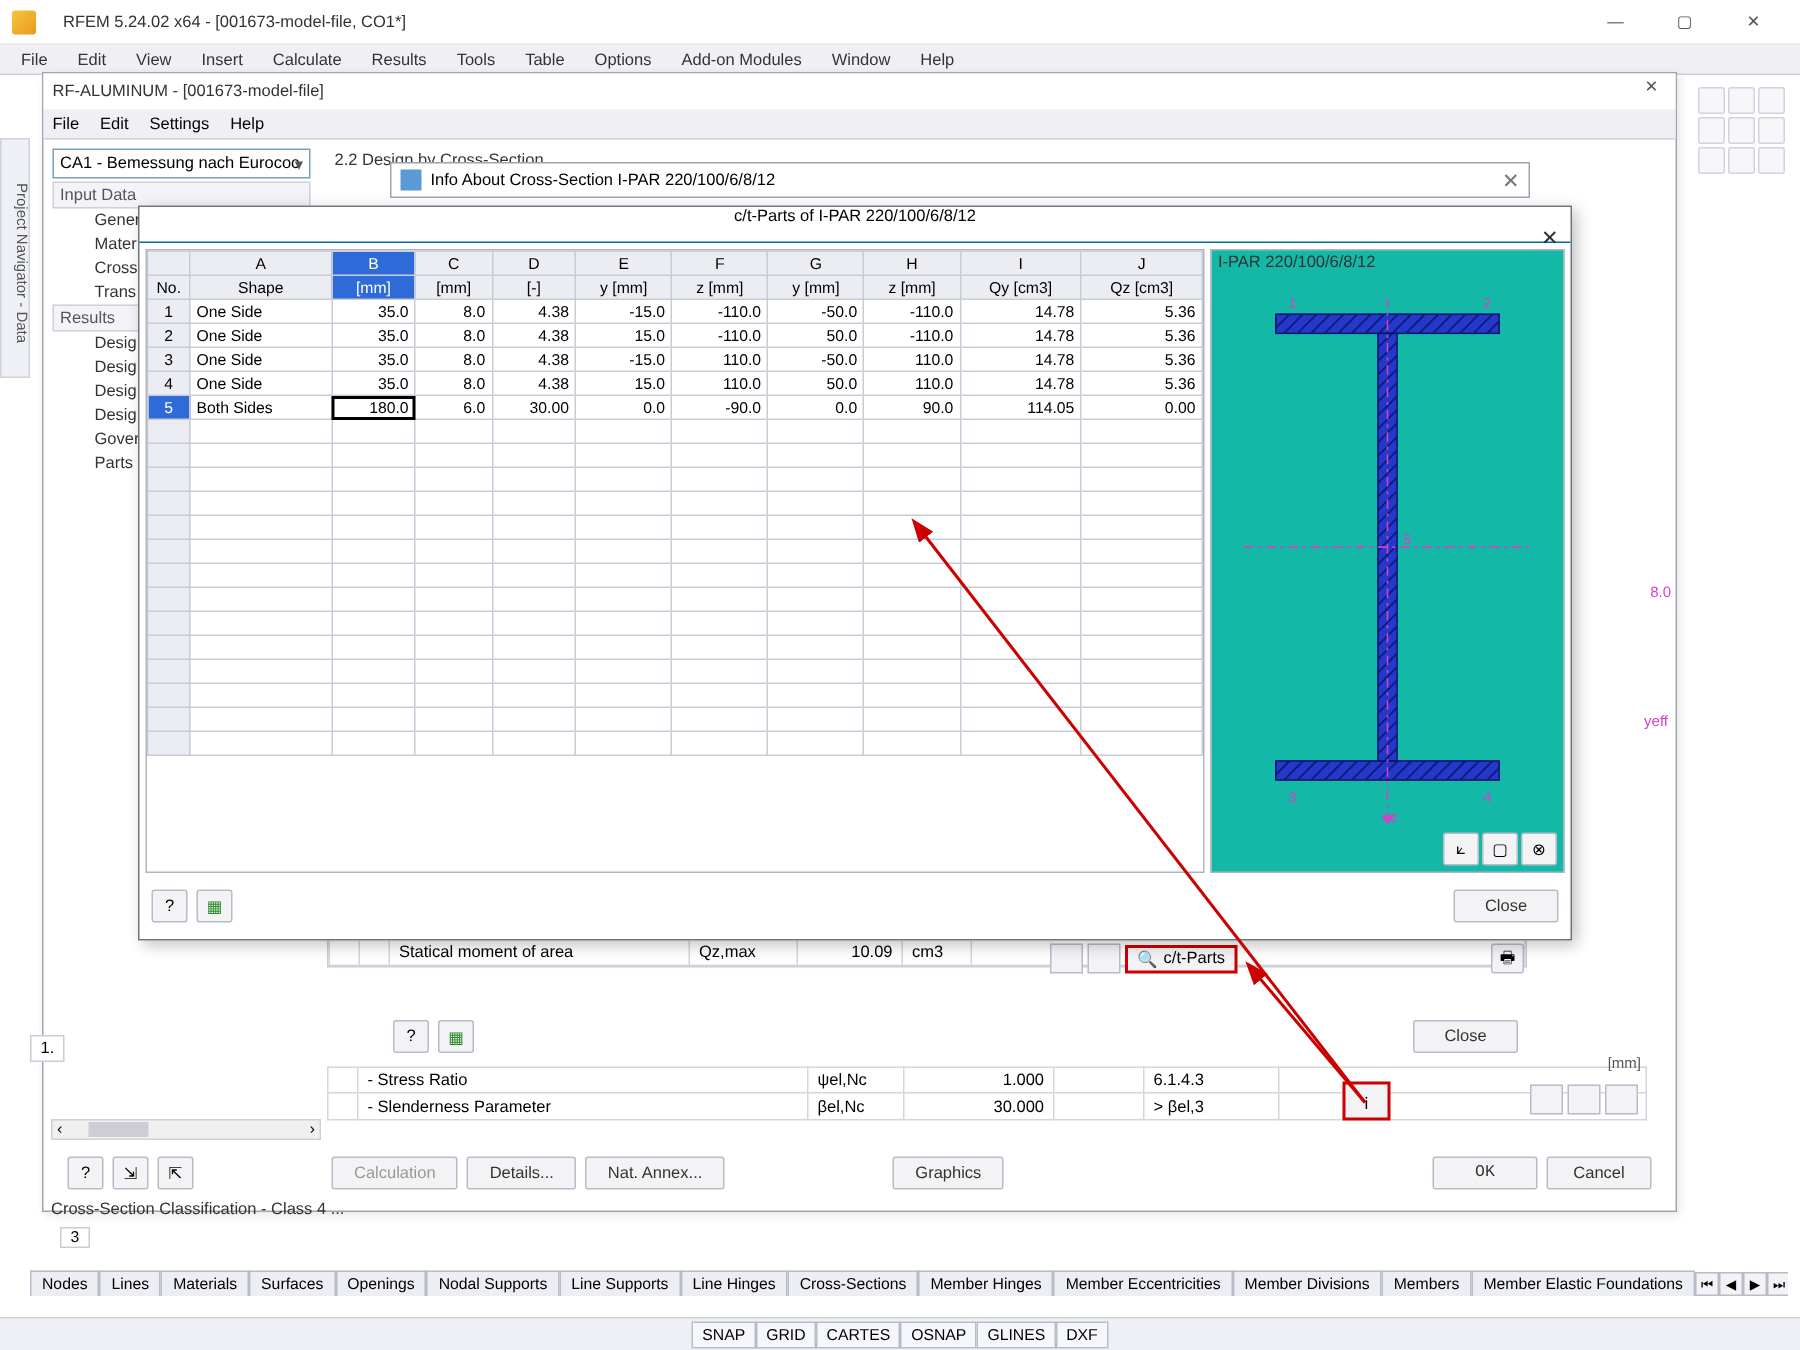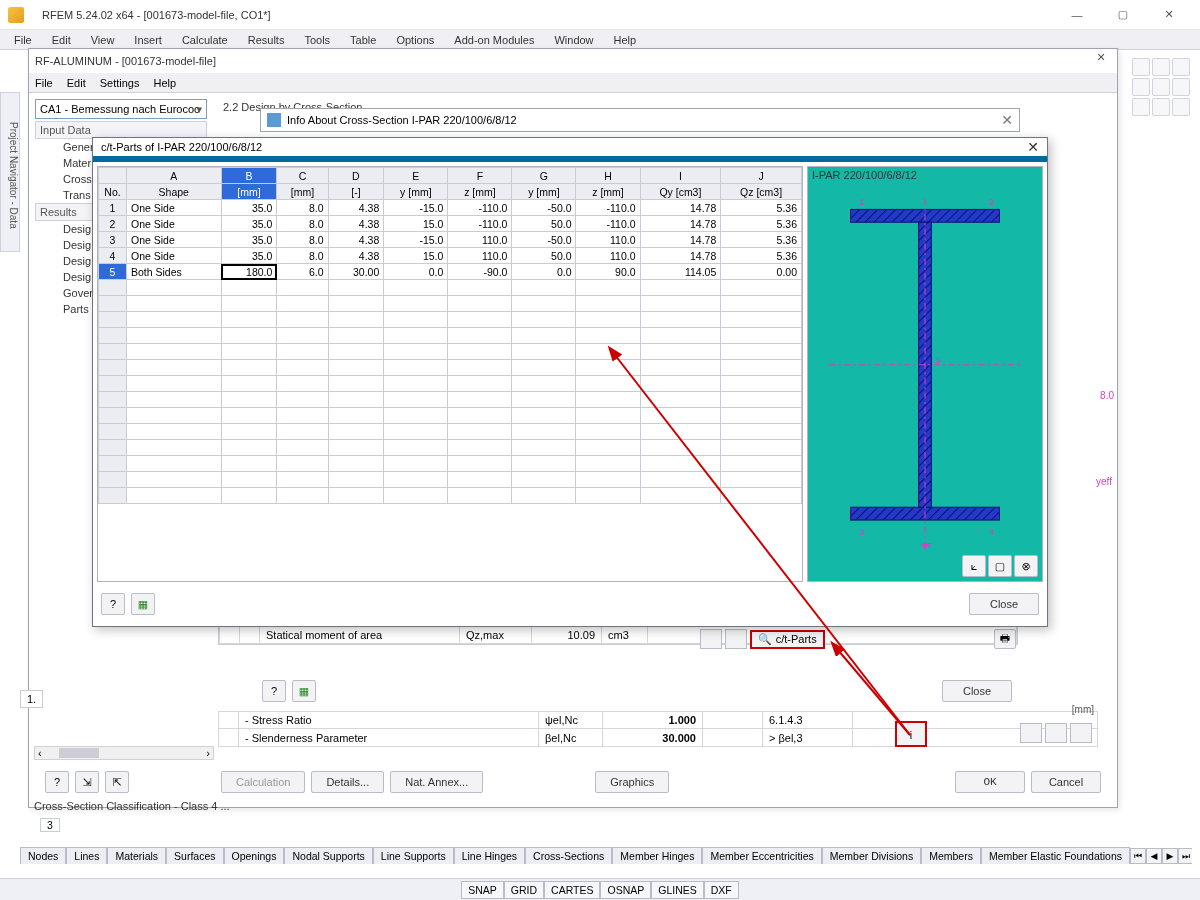--- a/index.html
+++ b/index.html
@@ -47,21 +47,21 @@
 .iconbtn { width: 24px; height: 22px; background: #f3f3f6; border: 1px solid #b8bcc8; border-radius: 2px; cursor: pointer; display: flex; align-items: center; justify-content: center; }
 .spacer { flex: 1; }
 
 
 .info-dlg { position: absolute; left: 260px; top: 108px; width: 760px; height: 24px; background: #fff; border: 1px solid #a0a4b0; display: flex; align-items: center; padding: 0 6px; }
 .info-dlg .ic { width: 14px; height: 14px; background: #5a9bd5; margin-right: 6px; }
 .info-dlg .cl { margin-left: auto; color: #777; cursor: pointer; font-size: 14px; }
 
 
 .ct-dlg { position: absolute; left: 92px; top: 137px; width: 956px; height: 490px; background: #fff; border: 1px solid #707480; box-shadow: 3px 3px 10px rgba(0,0,0,.25); z-index: 50; }
-.ct-dlg .hd { height: 24px; border-bottom: 6px solid #0369a1; display: flex; align-items: center; padding: 0 8px; }
+.ct-dlg .hd { height: 24px; border-bottom: 1px solid #0369a1; display: flex; align-items: center; padding: 0 8px; flex-direction: column; }
 .ct-dlg .hd .cl { margin-left: auto; color: #333; cursor: pointer; font-size: 14px; }
 .ct-dlg .body { display: flex; height: calc(100% - 64px); }
 
 
 .grid-wrap { width: 706px; border: 1px solid #b0b4c0; margin: 4px; position: relative; }
 .grid { border-collapse: collapse; width: 100%; font-size: 10.5px; }
 .grid th, .grid td { border: 1px solid #c8ccd6; padding: 1px 4px; height: 16px; text-align: center; white-space: nowrap; }
 .grid th { background: #ecedf2; font-weight: normal; }
 .grid th.sel { background: #2f6bd8; color: #fff; }
 .grid td.rowhead { background: #ecedf2; text-align: center; width: 28px; }
@@ -90,21 +90,21 @@
 .printer { position: absolute; left: 994px; top: 629px; width: 22px; height: 20px; border: 1px solid #b8bcc8; background: #f3f3f6; }
 
 
 .mid2 { position: absolute; left: 262px; top: 680px; display: flex; gap: 6px; }
 .close2 { position: absolute; left: 942px; top: 680px; }
 
 
 .sr-table { position: absolute; left: 218px; top: 711px; width: 880px; }
 .sr-table table { width: 100%; border-collapse: collapse; font-size: 11px; }
 .sr-table td { border: 1px solid #d4d6de; padding: 2px 6px; }
-.sr-table .rt { text-align: right; font-weight: bold; }
+.sr-table .rt { text-align: right; }
 .info-hi { position: absolute; left: 895px; top: 721px; width: 32px; height: 26px; border: 2.5px solid #c00; display: flex; align-items: center; justify-content: center; background: #f3f3f6; }
 
 .sr-btns { position: absolute; left: 1020px; top: 723px; display: flex; gap: 3px; }
 .sr-btns .ib { width: 22px; height: 20px; border: 1px solid #b8bcc8; background: #f3f3f6; }
 
 
 .mm-lbl { position: absolute; right: 106px; top: 704px; font-size: 10px; color: #555; }
 
 
 .hscroll { position: absolute; left: 34px; top: 746px; width: 180px; height: 14px; background: #f0f0f0; border: 1px solid #d0d0d8; display:flex; align-items:center;}

